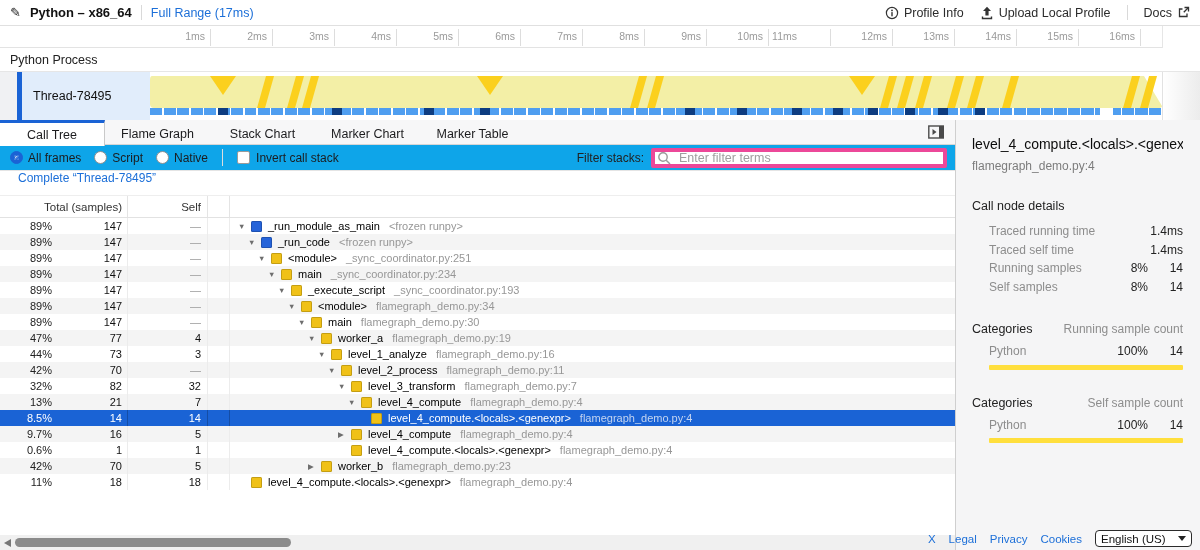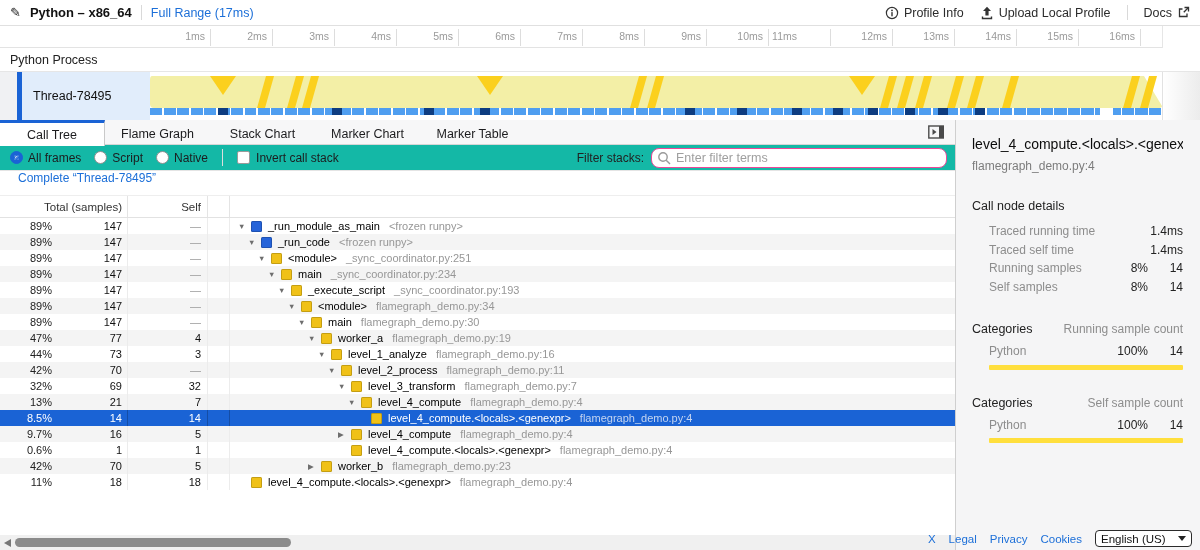--- a/index.html
+++ b/index.html
@@ -54,35 +54,35 @@
   
   .tabbar { position:relative; height:25px; background:#f7f7f8; border-bottom:1px solid #d6d6d6; display:flex; }
   .tab { width:105px; height:25px; display:flex; align-items:center; justify-content:center;
     font-size:12.5px; color:#1c1c1e; cursor:pointer; border-top:3px solid transparent; }
   .tab.active { background:#fff; border-top:3px solid var(--accent); border-left:1px solid #c9c9c9; border-right:1px solid #c9c9c9;
     height:26px; margin-bottom:-1px; z-index:2; }
   .tab:first-child.active { border-left:none; }
   .sidebar-toggle { margin-left:auto; display:flex; align-items:center; padding-right:10px; cursor:pointer; }
 
   
-  .toolbar { height:26px; border-bottom:1px solid #e4e4e4; display:flex; align-items:center; padding:0 8px 0 10px; font-size:12px; color:#1c1c1e; background:#14b8a6; }
+  .toolbar { height:26px; border-bottom:1px solid #e4e4e4; display:flex; align-items:center; padding:0 8px 0 10px; font-size:12px; color:#1c1c1e; background:#0ea5e9; }
   .radio-group { display:flex; align-items:center; gap:13px; }
   .radio-item { display:flex; align-items:center; gap:5px; cursor:pointer; }
   .radio { width:13px; height:13px; border-radius:50%; border:1px solid #8f8f8f; background:#fff; position:relative; }
   .radio.checked { border:1px solid var(--accent); background:var(--accent); }
   .radio.checked::after { content:""; position:absolute; left:3px; top:3px; width:5px; height:5px; border-radius:50%;
     background:#fff; box-shadow:inset 0 0 0 1.2px var(--accent); }
   .radio.checked::before { content:""; position:absolute; left:4.5px; top:4.5px; width:2px; height:2px; border-radius:50%; background:var(--accent); z-index:1; }
   .tb-sep { width:1px; height:17px; background:#ddd; margin:0 14px; }
   .checkbox-item { display:flex; align-items:center; gap:6px; cursor:pointer; }
   .checkbox { width:13px; height:13px; border:1px solid #9a9a9a; border-radius:2px; background:#fff; }
   .filter-area { margin-left:auto; display:flex; align-items:center; gap:7px; }
   .filter-label { font-size:12px; color:#222; }
   .filter-input-wrap { position:relative; }
-  .filter-input { width:296px; height:20px; border:1px solid #ec4899; border-radius:8px; font-size:12.5px;
+  .filter-input { width:296px; height:20px; border:4px solid #ec4899; border-radius:2px; font-size:12.5px;
     font-family:"Liberation Sans",sans-serif; padding:0 6px 0 24px; color:#222; outline:none; }
   .filter-input::placeholder { color:#9f9f9f; }
   .search-glyph { position:absolute; left:6px; top:3px; }
 
   
   .crumb-row { height:25px; display:flex; align-items:flex-start; padding-left:18px; border-bottom:1px solid #eee; background:#fff; }
   .crumb-link { font-size:12px; color:var(--link); cursor:pointer; }
 
   
   .thead { height:22px; display:flex; border-bottom:1px solid #e2e2e2; font-size:11.5px; color:#333; align-items:center; background:#fff; }
@@ -491,21 +491,21 @@
           <div class="c-tree" style="padding-left: 98px;">
             <span class="twisty">▼</span>
             <span class="ficon yellow"></span>
             <span class="fname">level_2_process</span>
             <span class="ffile">flamegraph_demo.py:11</span>
           </div>
         </div>
         <div class="row">
           <div class="c-total">
             <span class="pct">32%</span>
-            <span class="cnt">69</span>
+            <span class="cnt">82</span>
           </div>
           <div class="c-self">
             <span class="selfv">32</span>
           </div>
           <div class="c-icon"></div>
           <div class="c-tree" style="padding-left: 108px;">
             <span class="twisty">▼</span>
             <span class="ficon yellow"></span>
             <span class="fname">level_3_transform</span>
             <span class="ffile">flamegraph_demo.py:7</span>

